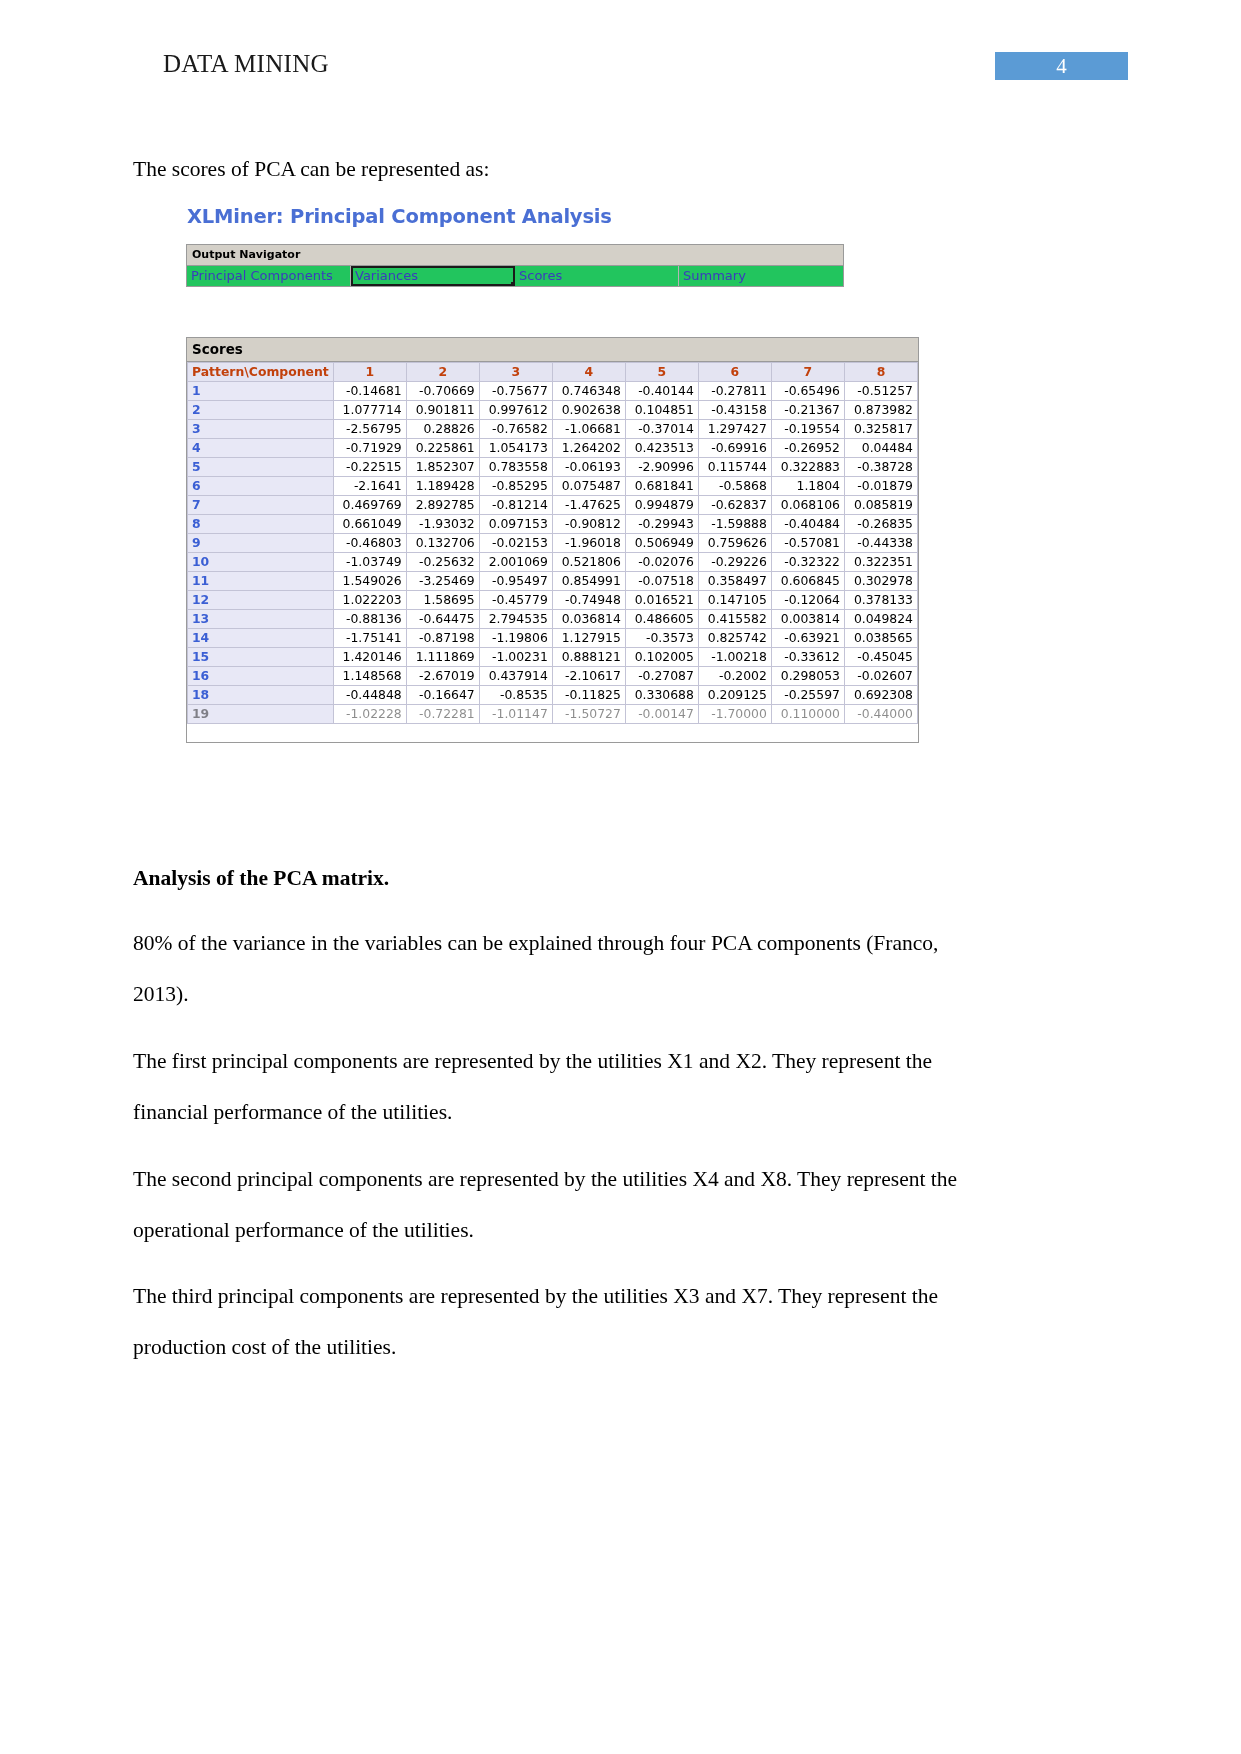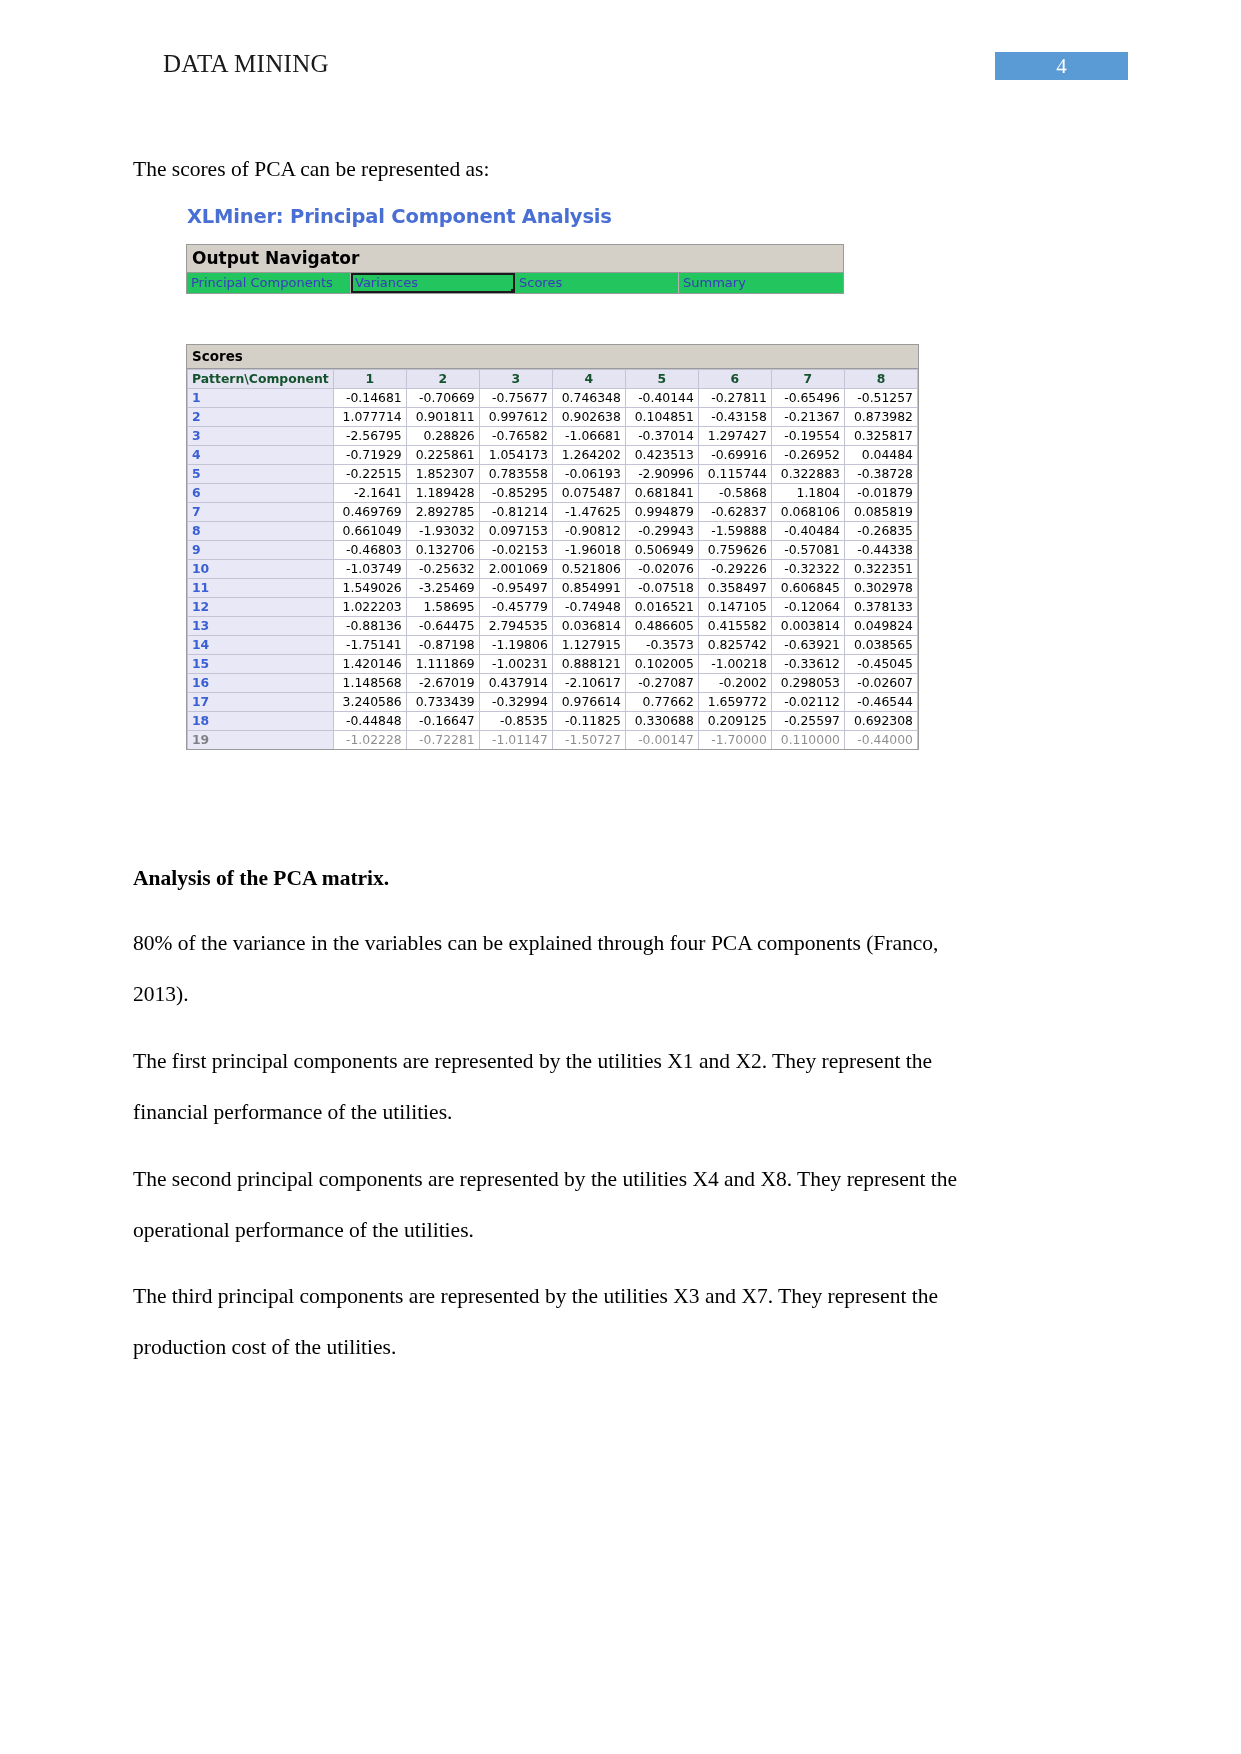--- a/index.html
+++ b/index.html
@@ -82,21 +82,21 @@
   
   .nav-box {
     margin-top: 16px;
     width: 658px;
     border: 1px solid #9a9a9a;
     border-bottom: none;
     box-sizing: border-box;
   }
   .nav-header {
     background: #d4d0c8;
-    font-size: 17px;
+    font-size: 11px;
     font-weight: bold;
     color: #000000;
     padding: 3px 0 4px 5px;
     border-bottom: 1px solid #9a9a9a;
     font-family: "DejaVu Sans", sans-serif;
   }
   .nav-links {
     display: flex;
     background: #22c55e;
     border-bottom: 1px solid #9a9a9a;
@@ -154,21 +154,21 @@
   }
   table.scores th,
   table.scores td {
     border: 1px solid #c3c3d6;
     padding: 1px 4px 2px 4px;
     height: 17px;
     box-sizing: border-box;
   }
   table.scores thead th {
     background: #e4e4f2;
-    color: #14532d;
+    color: #c2410c;
     font-weight: bold;
     text-align: center;
   }
   table.scores thead th.corner {
     text-align: left;
     padding-left: 4px;
     width: 143px;
   }
   table.scores tbody th.rowlabel {
     background: #e8e8f6;
@@ -398,31 +398,20 @@
             <td>1.148568</td>
             <td>-2.67019</td>
             <td>0.437914</td>
             <td>-2.10617</td>
             <td>-0.27087</td>
             <td>-0.2002</td>
             <td>0.298053</td>
             <td>-0.02607</td>
           </tr>
           <tr>
-            <th class="rowlabel">17</th>
-            <td>3.240586</td>
-            <td>0.733439</td>
-            <td>-0.32994</td>
-            <td>0.976614</td>
-            <td>0.77662</td>
-            <td>1.659772</td>
-            <td>-0.02112</td>
-            <td>-0.46544</td>
-          </tr>
-          <tr>
             <th class="rowlabel">18</th>
             <td>-0.44848</td>
             <td>-0.16647</td>
             <td>-0.8535</td>
             <td>-0.11825</td>
             <td>0.330688</td>
             <td>0.209125</td>
             <td>-0.25597</td>
             <td>0.692308</td>
           </tr>

